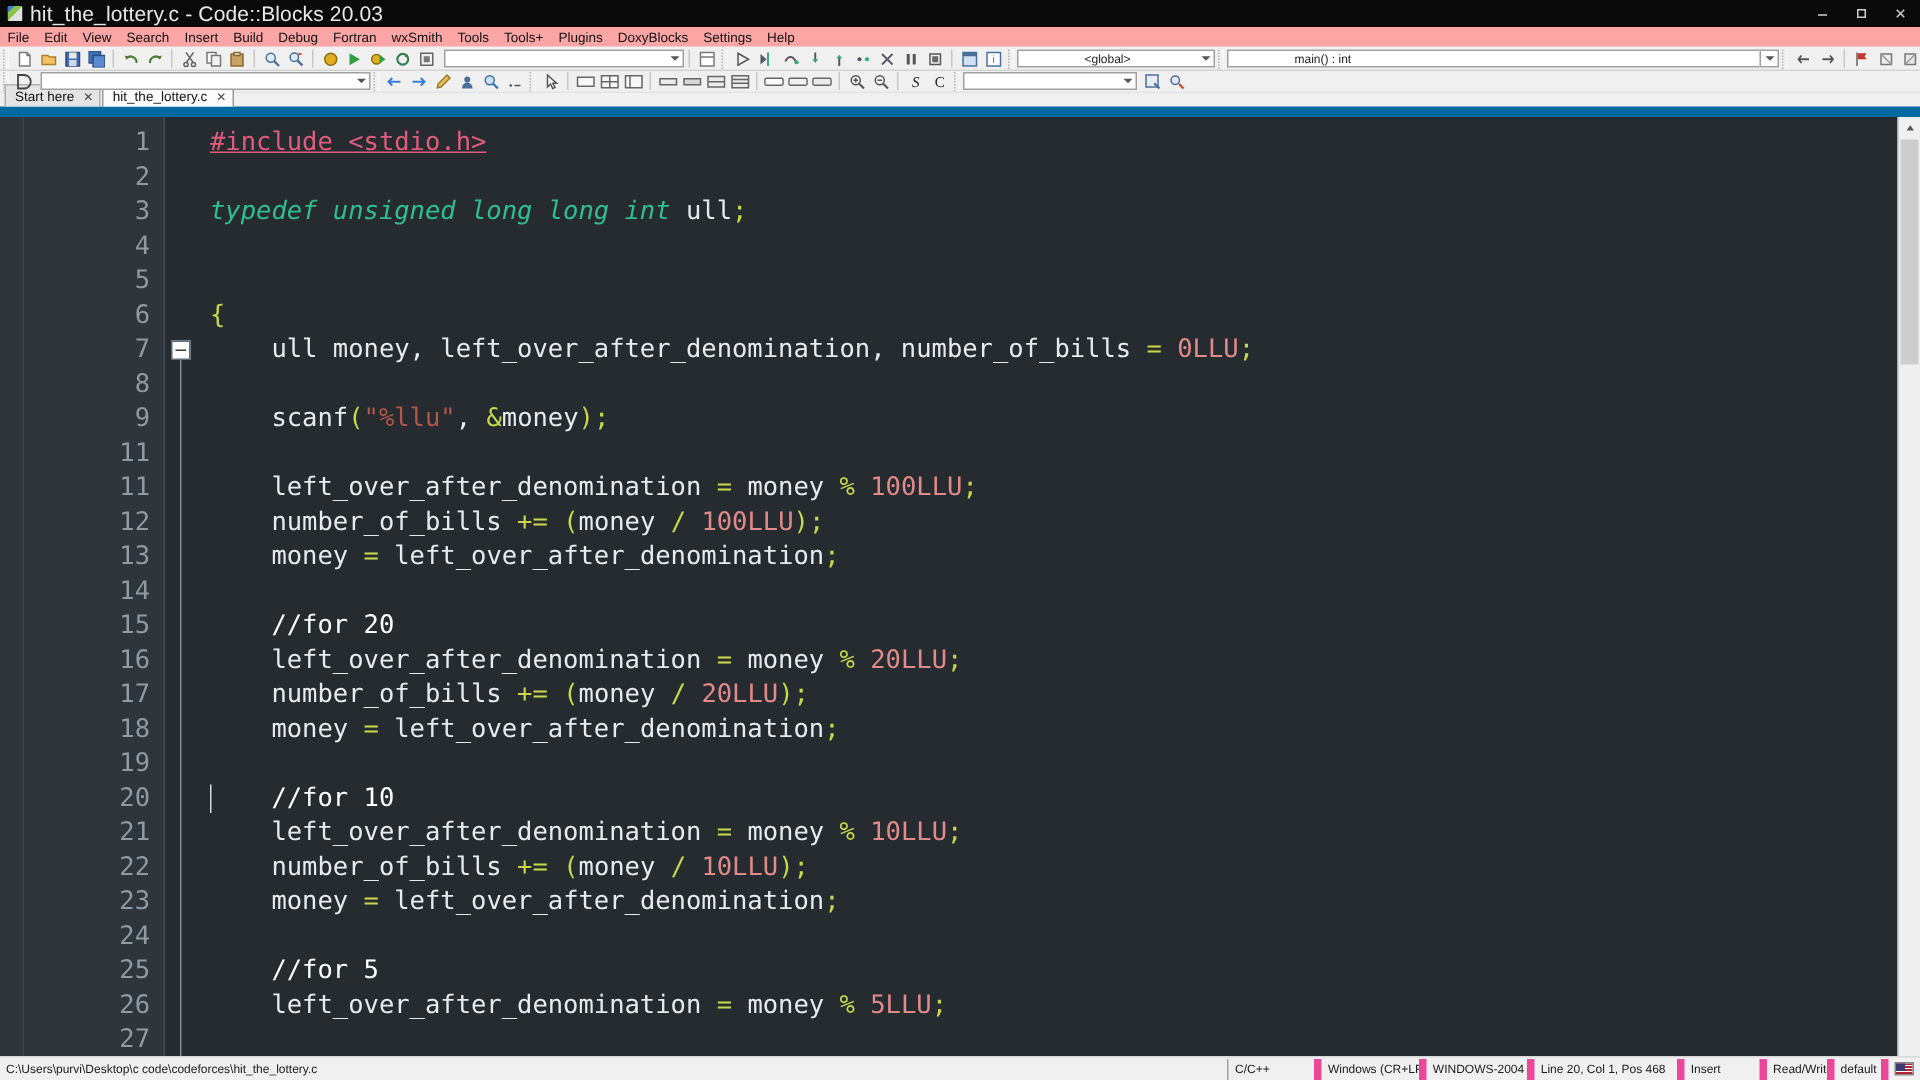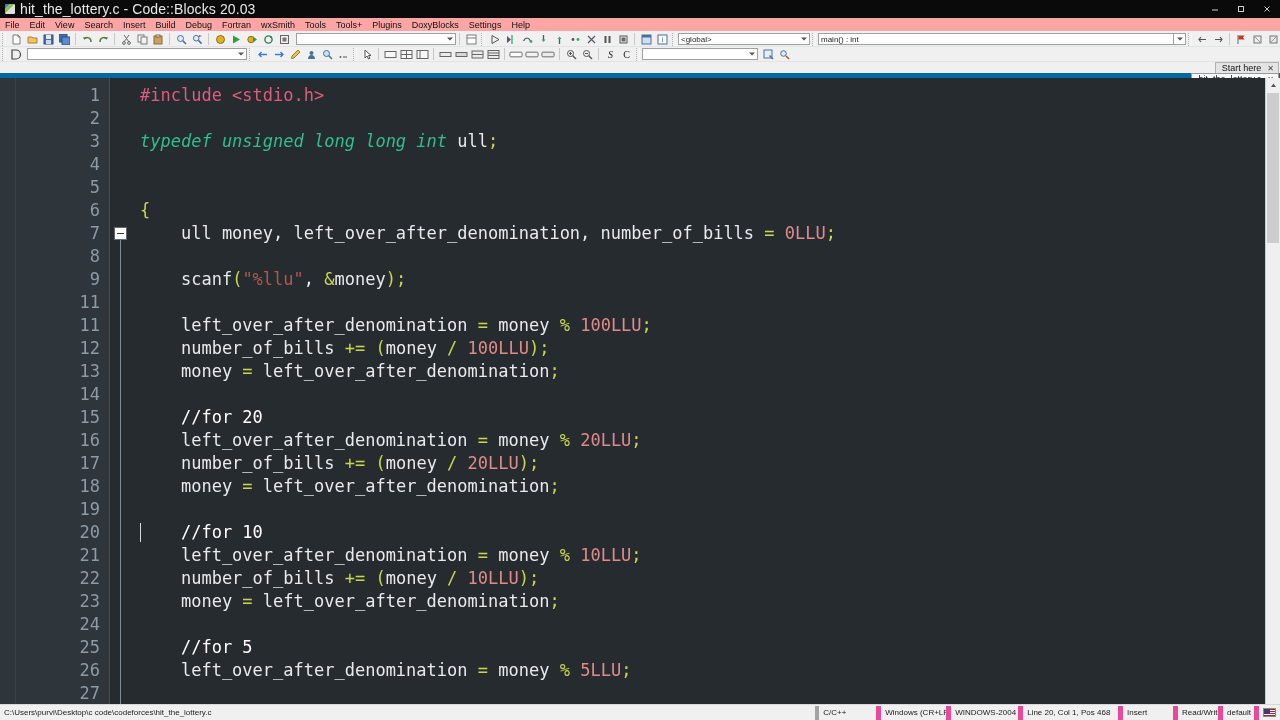--- a/index.html
+++ b/index.html
@@ -89,36 +89,35 @@
     flex: none; overflow: hidden;
   }
   .combo .arw {
     position: absolute; right: 2px; top: 50%;
     transform: translateY(-50%);
     width: 0; height: 0;
     border-left: 3px solid transparent;
     border-right: 3px solid transparent;
     border-top: 3px solid #555;
   }
-  .combo .ctext { white-space: nowrap; overflow: hidden; }
+  .combo .ctext { white-space: nowrap; overflow: hidden; margin-left: 42px; }
   .flat-field {
     height: 12px; background: #f0f0f0;
     border: none; font-size: 8px; color: #333;
     display: flex; align-items: center; padding: 0 3px;
     flex: none; overflow: hidden; white-space: nowrap;
   }
 
   
   #tabbar {
     width: 100%; height: 16px;
     background: #f0f0f0;
     display: flex; align-items: flex-end;
-    border-bottom: 5px solid #0369a1;
+    border-bottom: 7px solid #0369a1;
     padding-left: 3px;
-    flex-direction: column;
   }
   .tab {
     height: 15px; display: flex; align-items: center;
     font-size: 9px; color: #111;
     padding: 0 4px 0 6px;
     border: 1px solid #b0b0b0; border-bottom: none;
     background: #e4e4e4; margin-right: 1px;
     white-space: nowrap;
   }
   .tab.active { background: #fbfbfb; border-color: #9a9a9a; }
@@ -180,21 +179,21 @@
     font-family: "DejaVu Sans Mono", monospace;
     font-size: 17px;
     overflow: hidden;
   }
   #code .cl {
     height: 23px; line-height: 23px;
     white-space: pre;
     padding-left: 2px;
   }
   .k  { color: #2fbf8f; font-style: italic; }   
-  .pp { color: #e05b7c; }                        
+  .pp { color: #e05b7c; text-decoration: underline; }                        
   .id { color: #e8eaec; }                        
   .nm { color: #e08a8a; }                        
   .op { color: #c8d84a; }                        
   .cm { color: #ffffff; }    
   .st { color: #b4574b; }                        
   .br { color: #c8d84a; }                        
 
   #caret {
     position: absolute;
     width: 1px; background: #d6dade;
@@ -225,21 +224,21 @@
     background: #f0f0f0;
     display: flex; align-items: center;
     border-top: 1px solid #d8d8d8;
     font-size: 8px; color: #1a1a1a;
   }
   #statusbar .sf {
     height: 14px; display: flex; align-items: center;
     padding: 0 4px; white-space: nowrap; overflow: hidden;
     border-right: 5px solid #ec4899;
   }
-  #statusbar .sf.path { border-right: 4px solid #a3a3a3; }
+  #statusbar .sf.path { border-right: 1px solid #a3a3a3; }
   #statusbar .flagico {
     width: 13px; height: 9px;
     background: linear-gradient(to bottom,
       #b22234 0 14%, #fff 14% 28%, #b22234 28% 42%, #fff 42% 56%,
       #b22234 56% 70%, #fff 70% 84%, #b22234 84% 100%);
     position: relative; border: 1px solid #888;
   }
   #statusbar .flagico:before {
     content:''; position:absolute; left:0; top:0;
     width: 6px; height: 5px; background: #3c3b6e;

